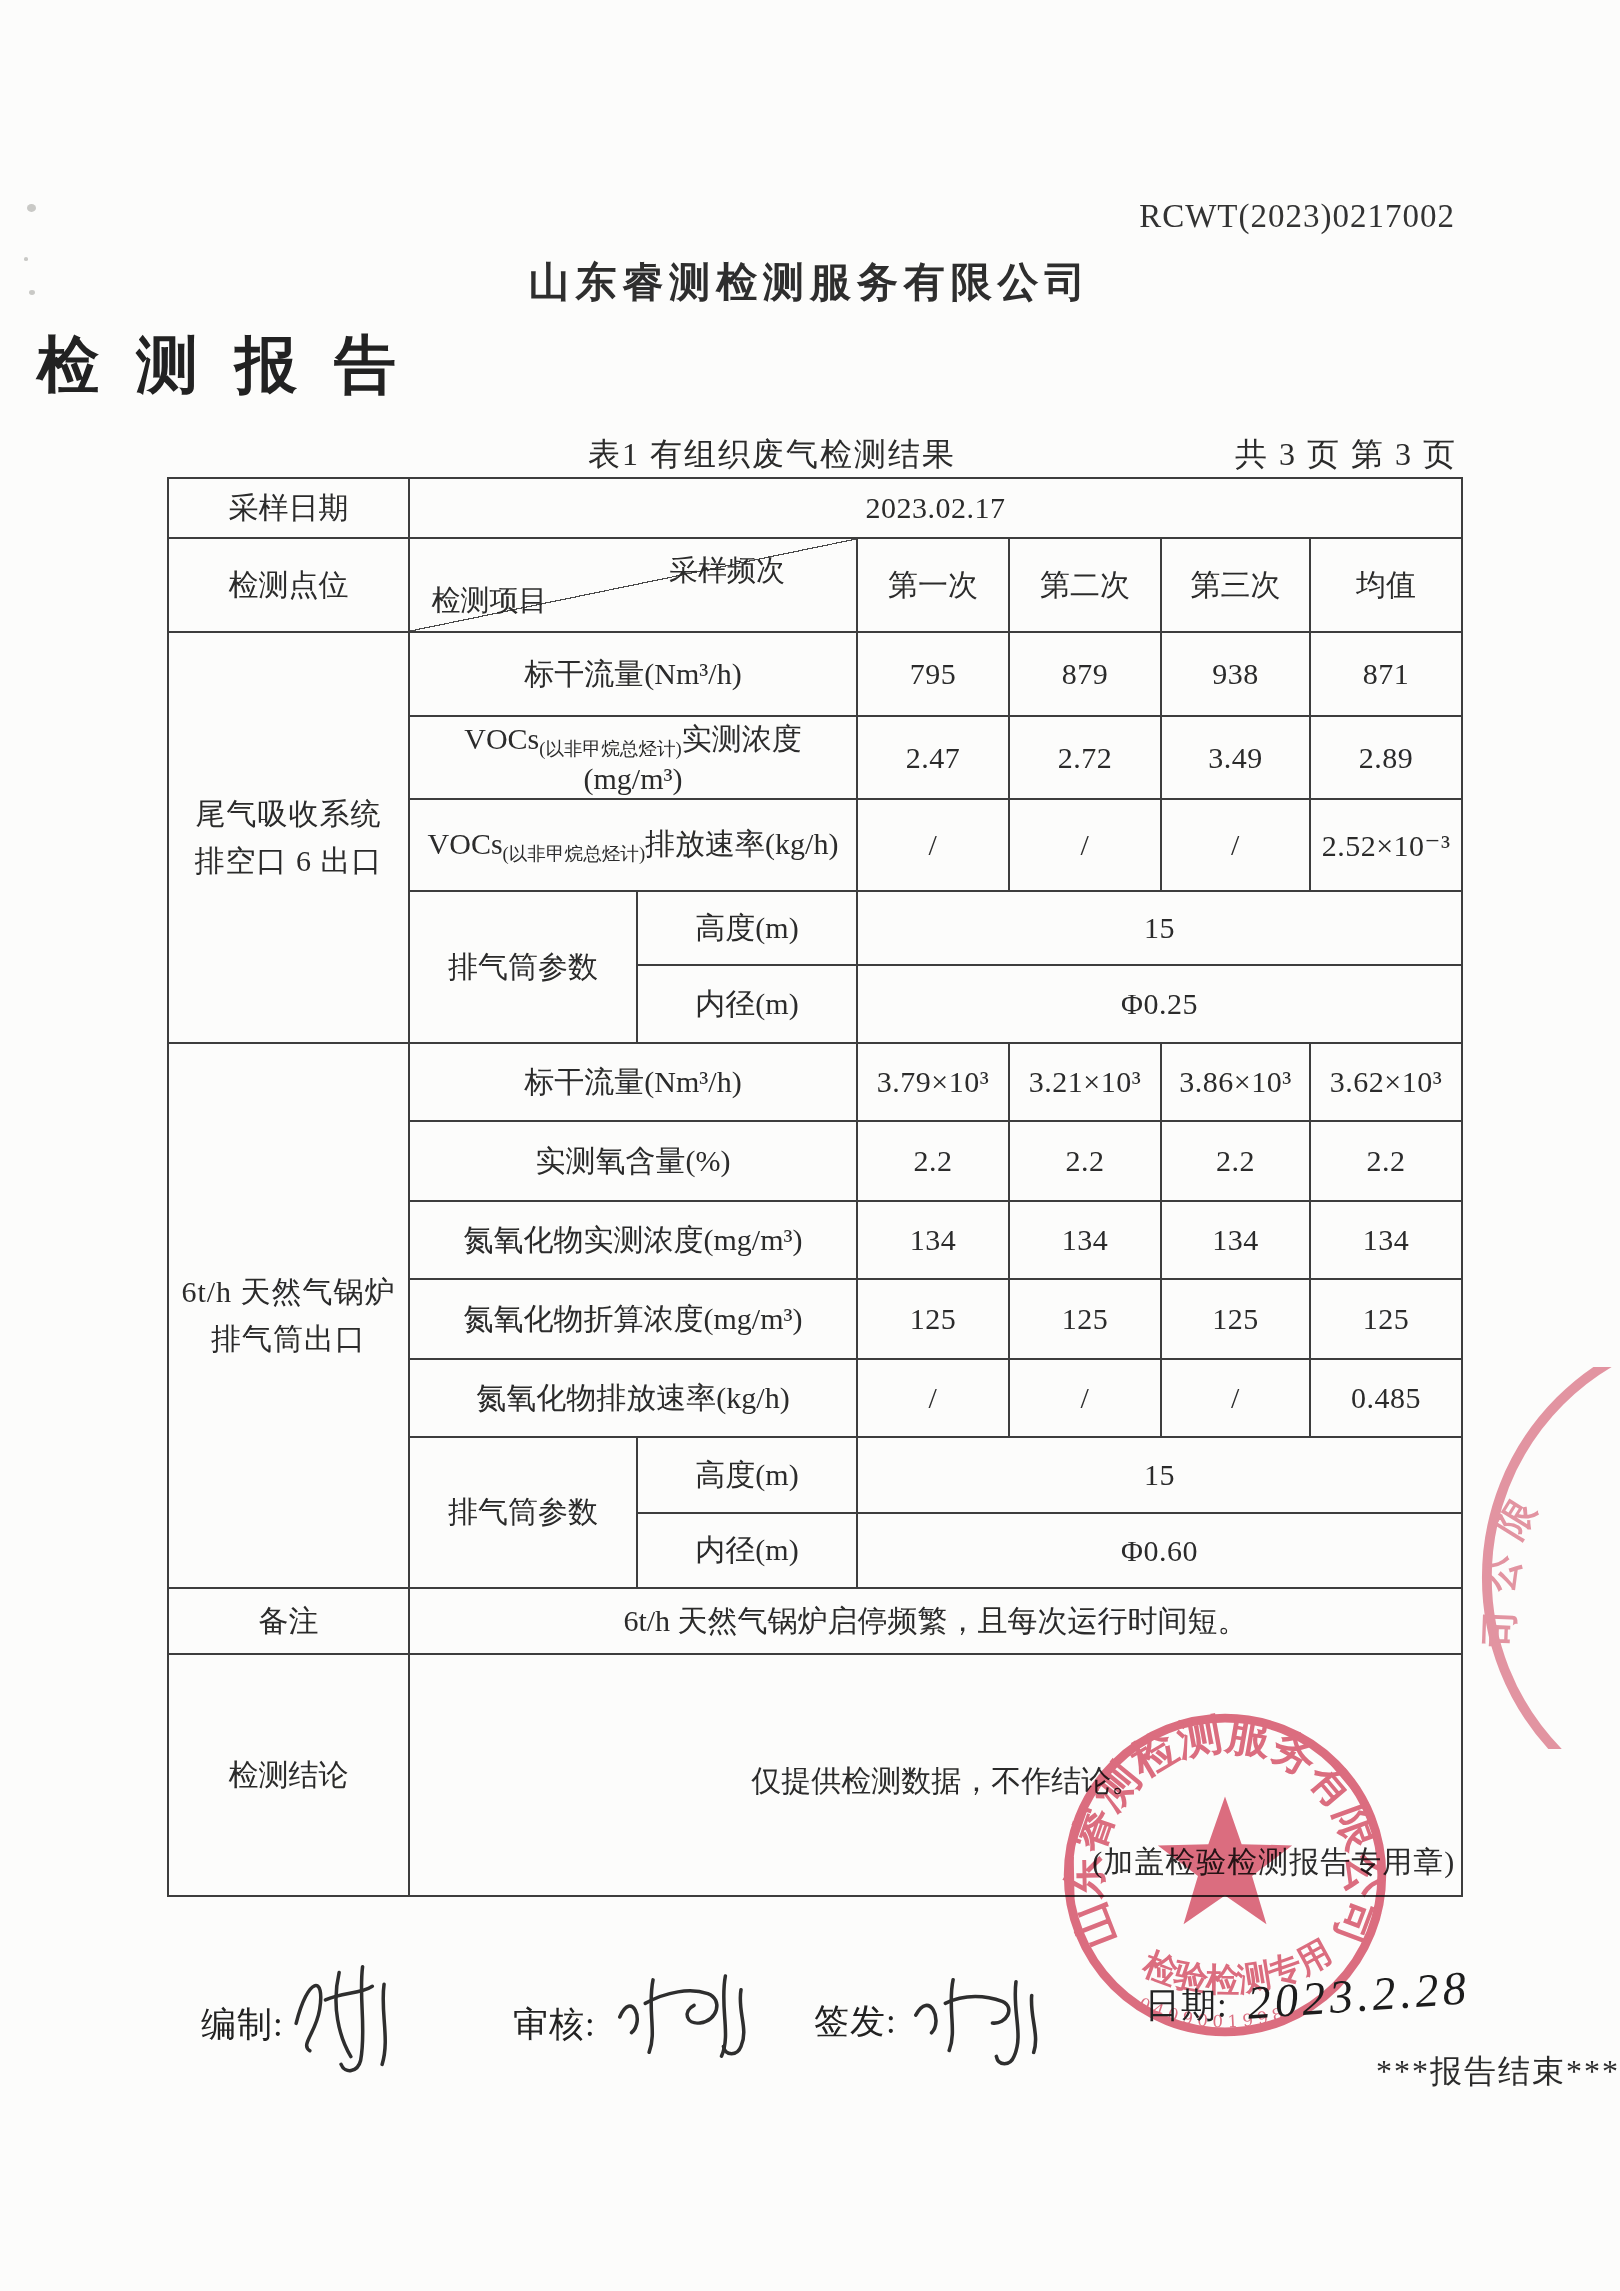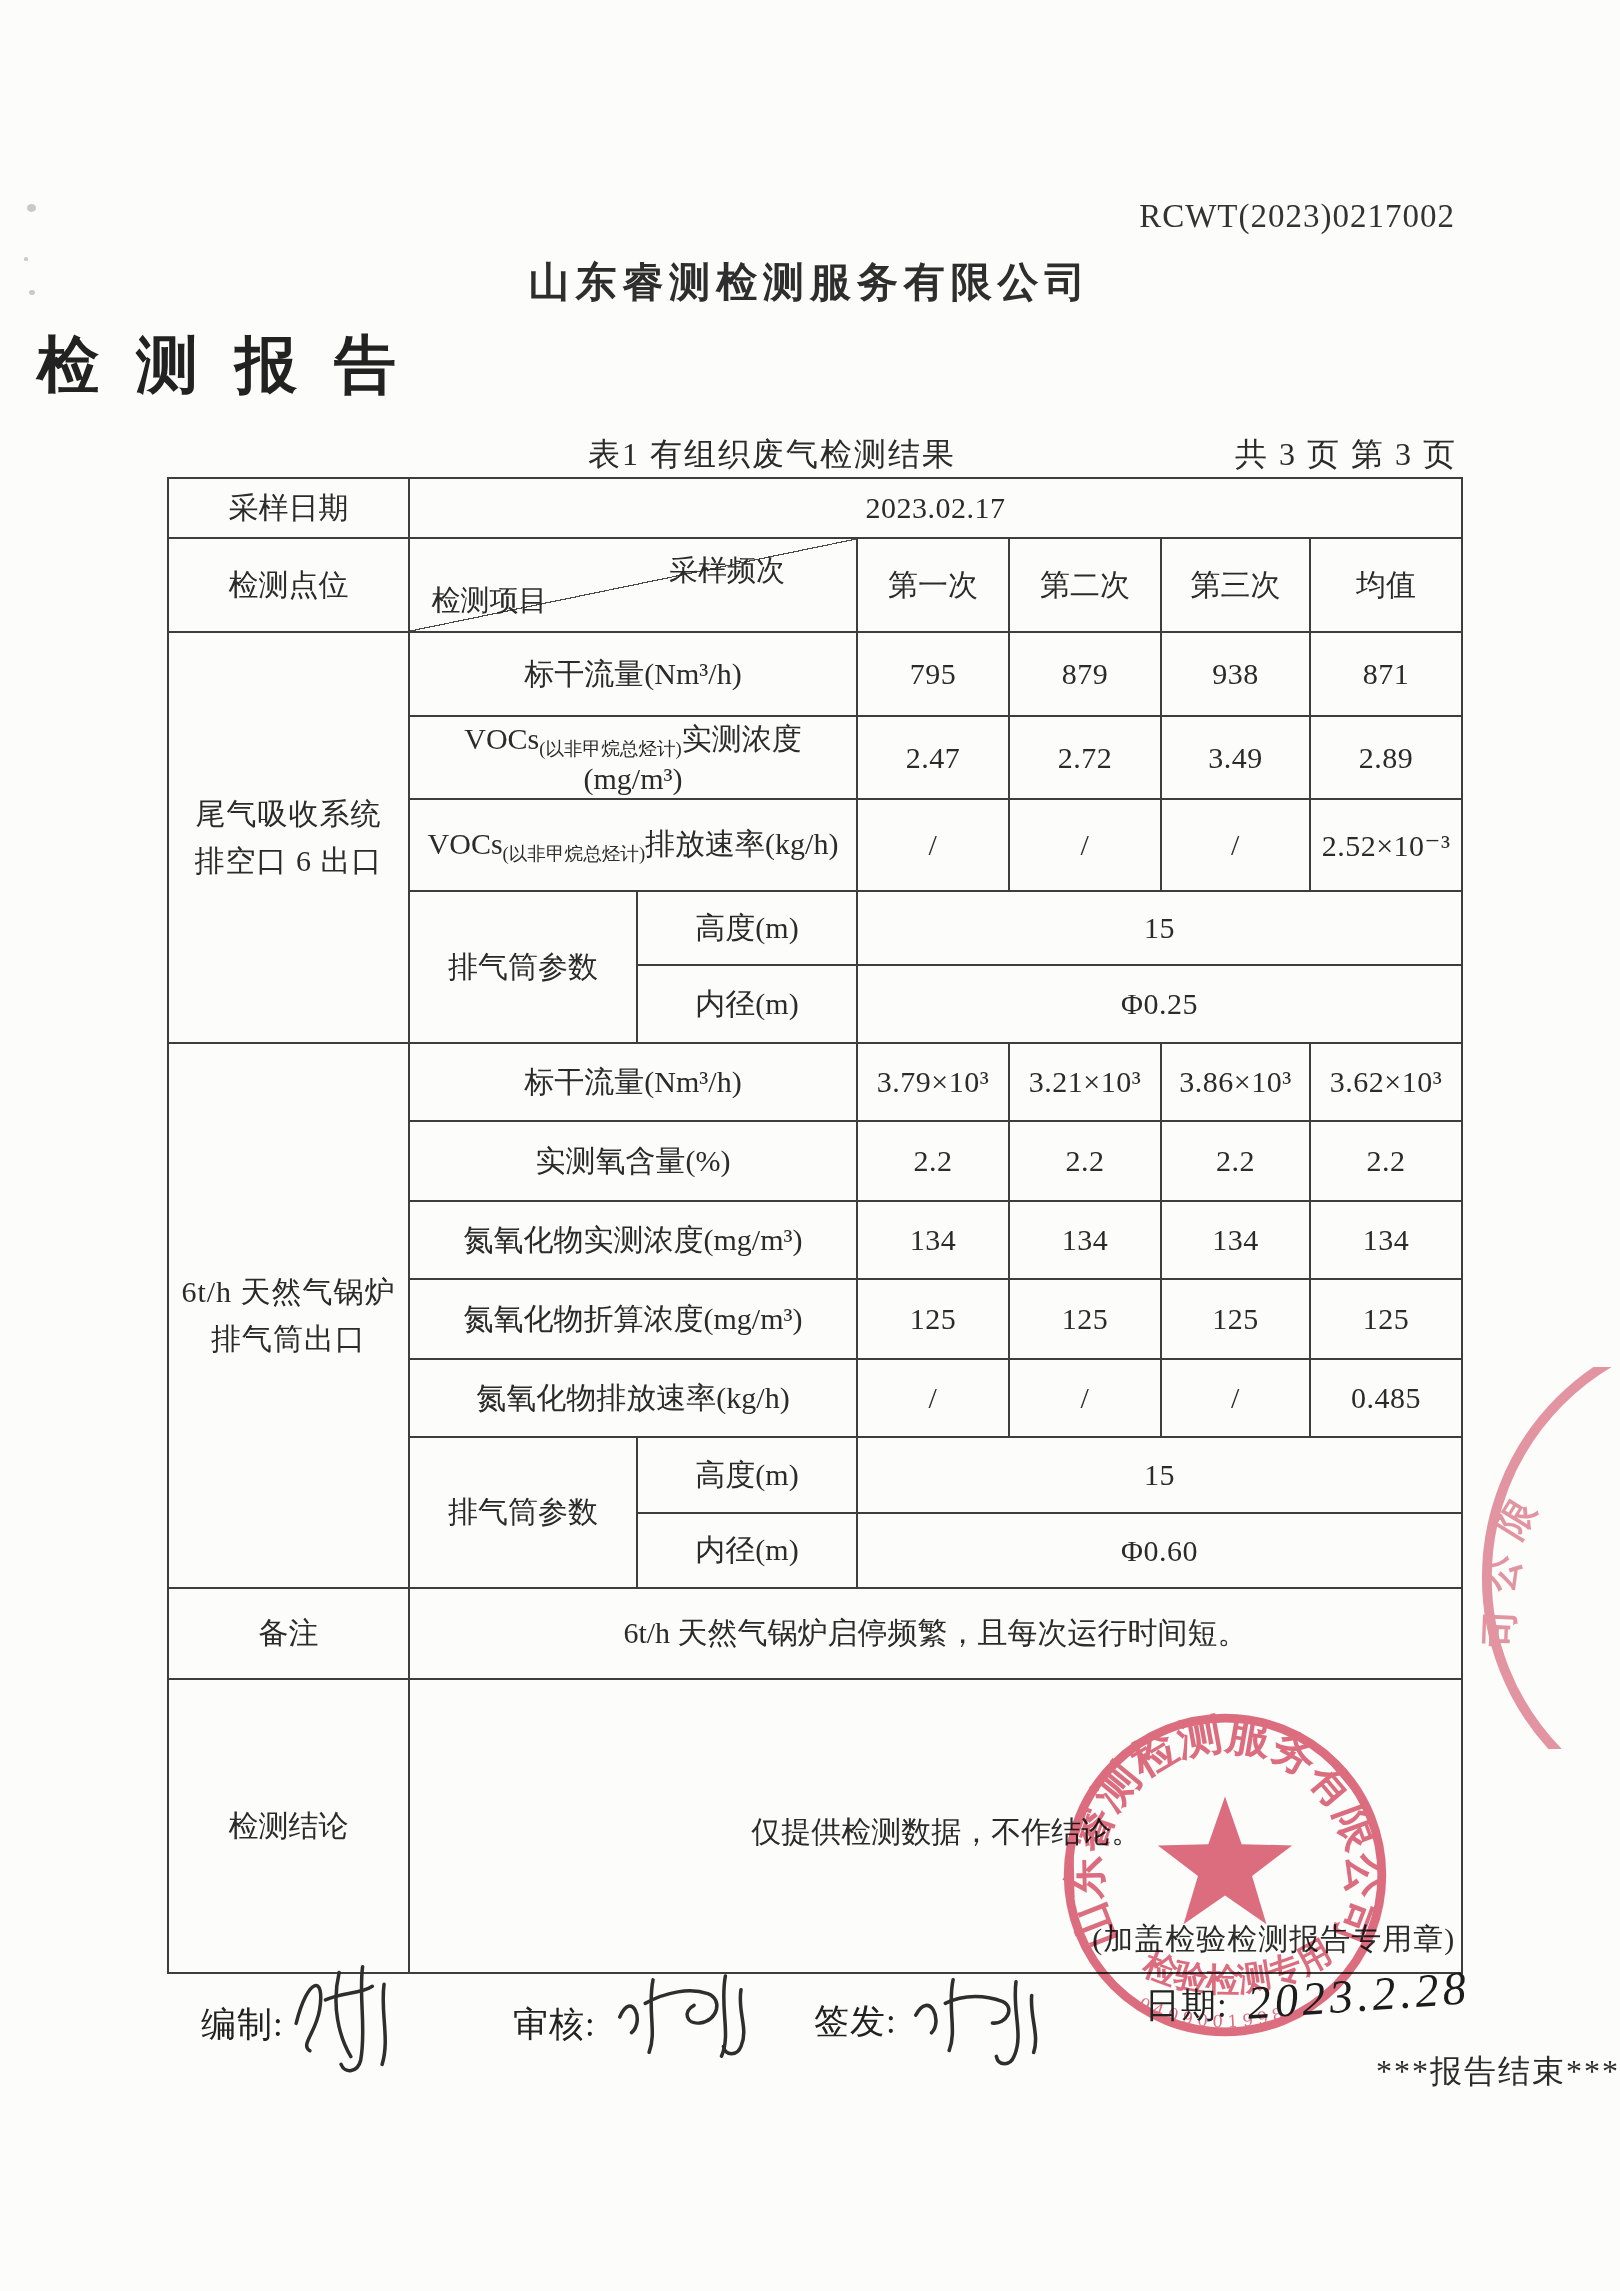--- a/index.html
+++ b/index.html
@@ -26,21 +26,21 @@
     border:2px solid #3d3d3d;
     text-align:center; vertical-align:middle;
     font-size:30px; color:#2b2b2b;
     padding:0 5.9px;
     overflow:hidden;
   }
   table.report { border:2.9px solid #333; }
   tr.r1 td{height:60px;} tr.r2 td{height:94px;} tr.r3 td{height:84px;} tr.r4 td{height:83px;}
   tr.r5 td{height:92px;} tr.r6 td{height:74px;} tr.r7 td{height:78px;} tr.r8 td{height:78px;}
   tr.r9 td{height:80px;} tr.r10 td{height:78px;} tr.r11 td{height:80px;} tr.r12 td{height:78px;margin-top:28px;}
-  tr.r13 td{height:76px;} tr.r14 td{height:75px;} tr.r15 td{height:91px;} tr.r16 td{height:294px;}
+  tr.r13 td{height:76px;} tr.r14 td{height:75px;} tr.r15 td{height:66px;} tr.r16 td{height:242px;}
 
   td.diag {
     position:relative;
     background:linear-gradient(to bottom right, transparent 49.7%, #4a4a4a 49.7%, #4a4a4a 50.35%, transparent 50.35%);
   }
   .diag-top { position:absolute; top:11.8px; right:71px; font-size:29px; }
   .diag-bottom { position:absolute; bottom:9.8px; left:21.6px; font-size:29px; }
   .pt-line { line-height:1.55; letter-spacing:1px; }
   .sub-note { font-size:18.6px; vertical-align:-5.9px; letter-spacing:0; }
   .num { font-size:29px; letter-spacing:0.5px; }

